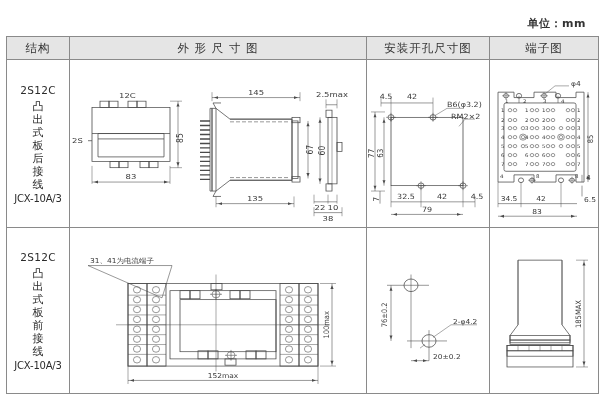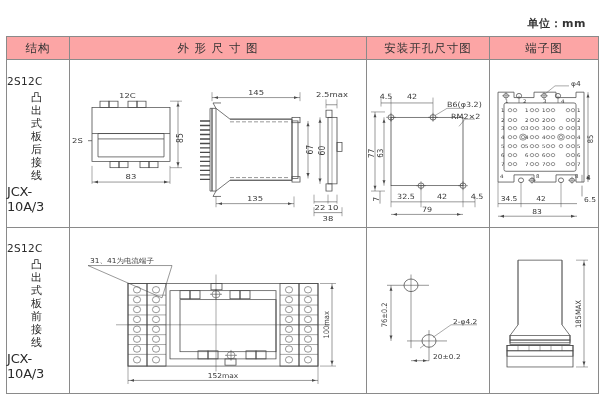--- a/index.html
+++ b/index.html
@@ -22,37 +22,37 @@
     table-layout:fixed;
   }
   table.sheet td,table.sheet th{
     border:1px solid #8a8a8a;
     padding:0;vertical-align:middle;
     position:relative;
   }
   thead th{
     height:22px;
     font-weight:normal;font-size:11.5px;
-    color:#333;background:#fca5a5;
+    color:#333;background:#e5e5e5;
     letter-spacing:1px;
   }
   .c-struct{width:62px;}
   .c-outline{width:296px;}
   .c-mount{width:122px;}
   .c-term{width:108px;}
-  .cell-struct{}
+  .cell-struct{text-align:center;}
   .struct-model{font-size:10.5px;margin-top:4px;letter-spacing:.3px;}
   .struct-vert{
     margin:4px auto 2px auto;
     font-size:11px;line-height:13px;
     width:14px;
     letter-spacing:0;
   }
   .struct-vert span{display:block;}
-  .struct-code{font-size:13px;letter-spacing:-.2px;margin-bottom:3px;}
+  .struct-code{font-size:10px;letter-spacing:-.2px;margin-bottom:3px;}
   .drawing{position:absolute;inset:0;margin-top:16px;}
   .drawing svg{display:block;width:100%;height:100%;}
   text{font-family:"DejaVu Sans","Liberation Sans",sans-serif;fill:#3a3a3a;}
 </style>
 </head>
 <body>
 
 <div class="unit-label">单位：mm</div>
 
 <table class="sheet">

